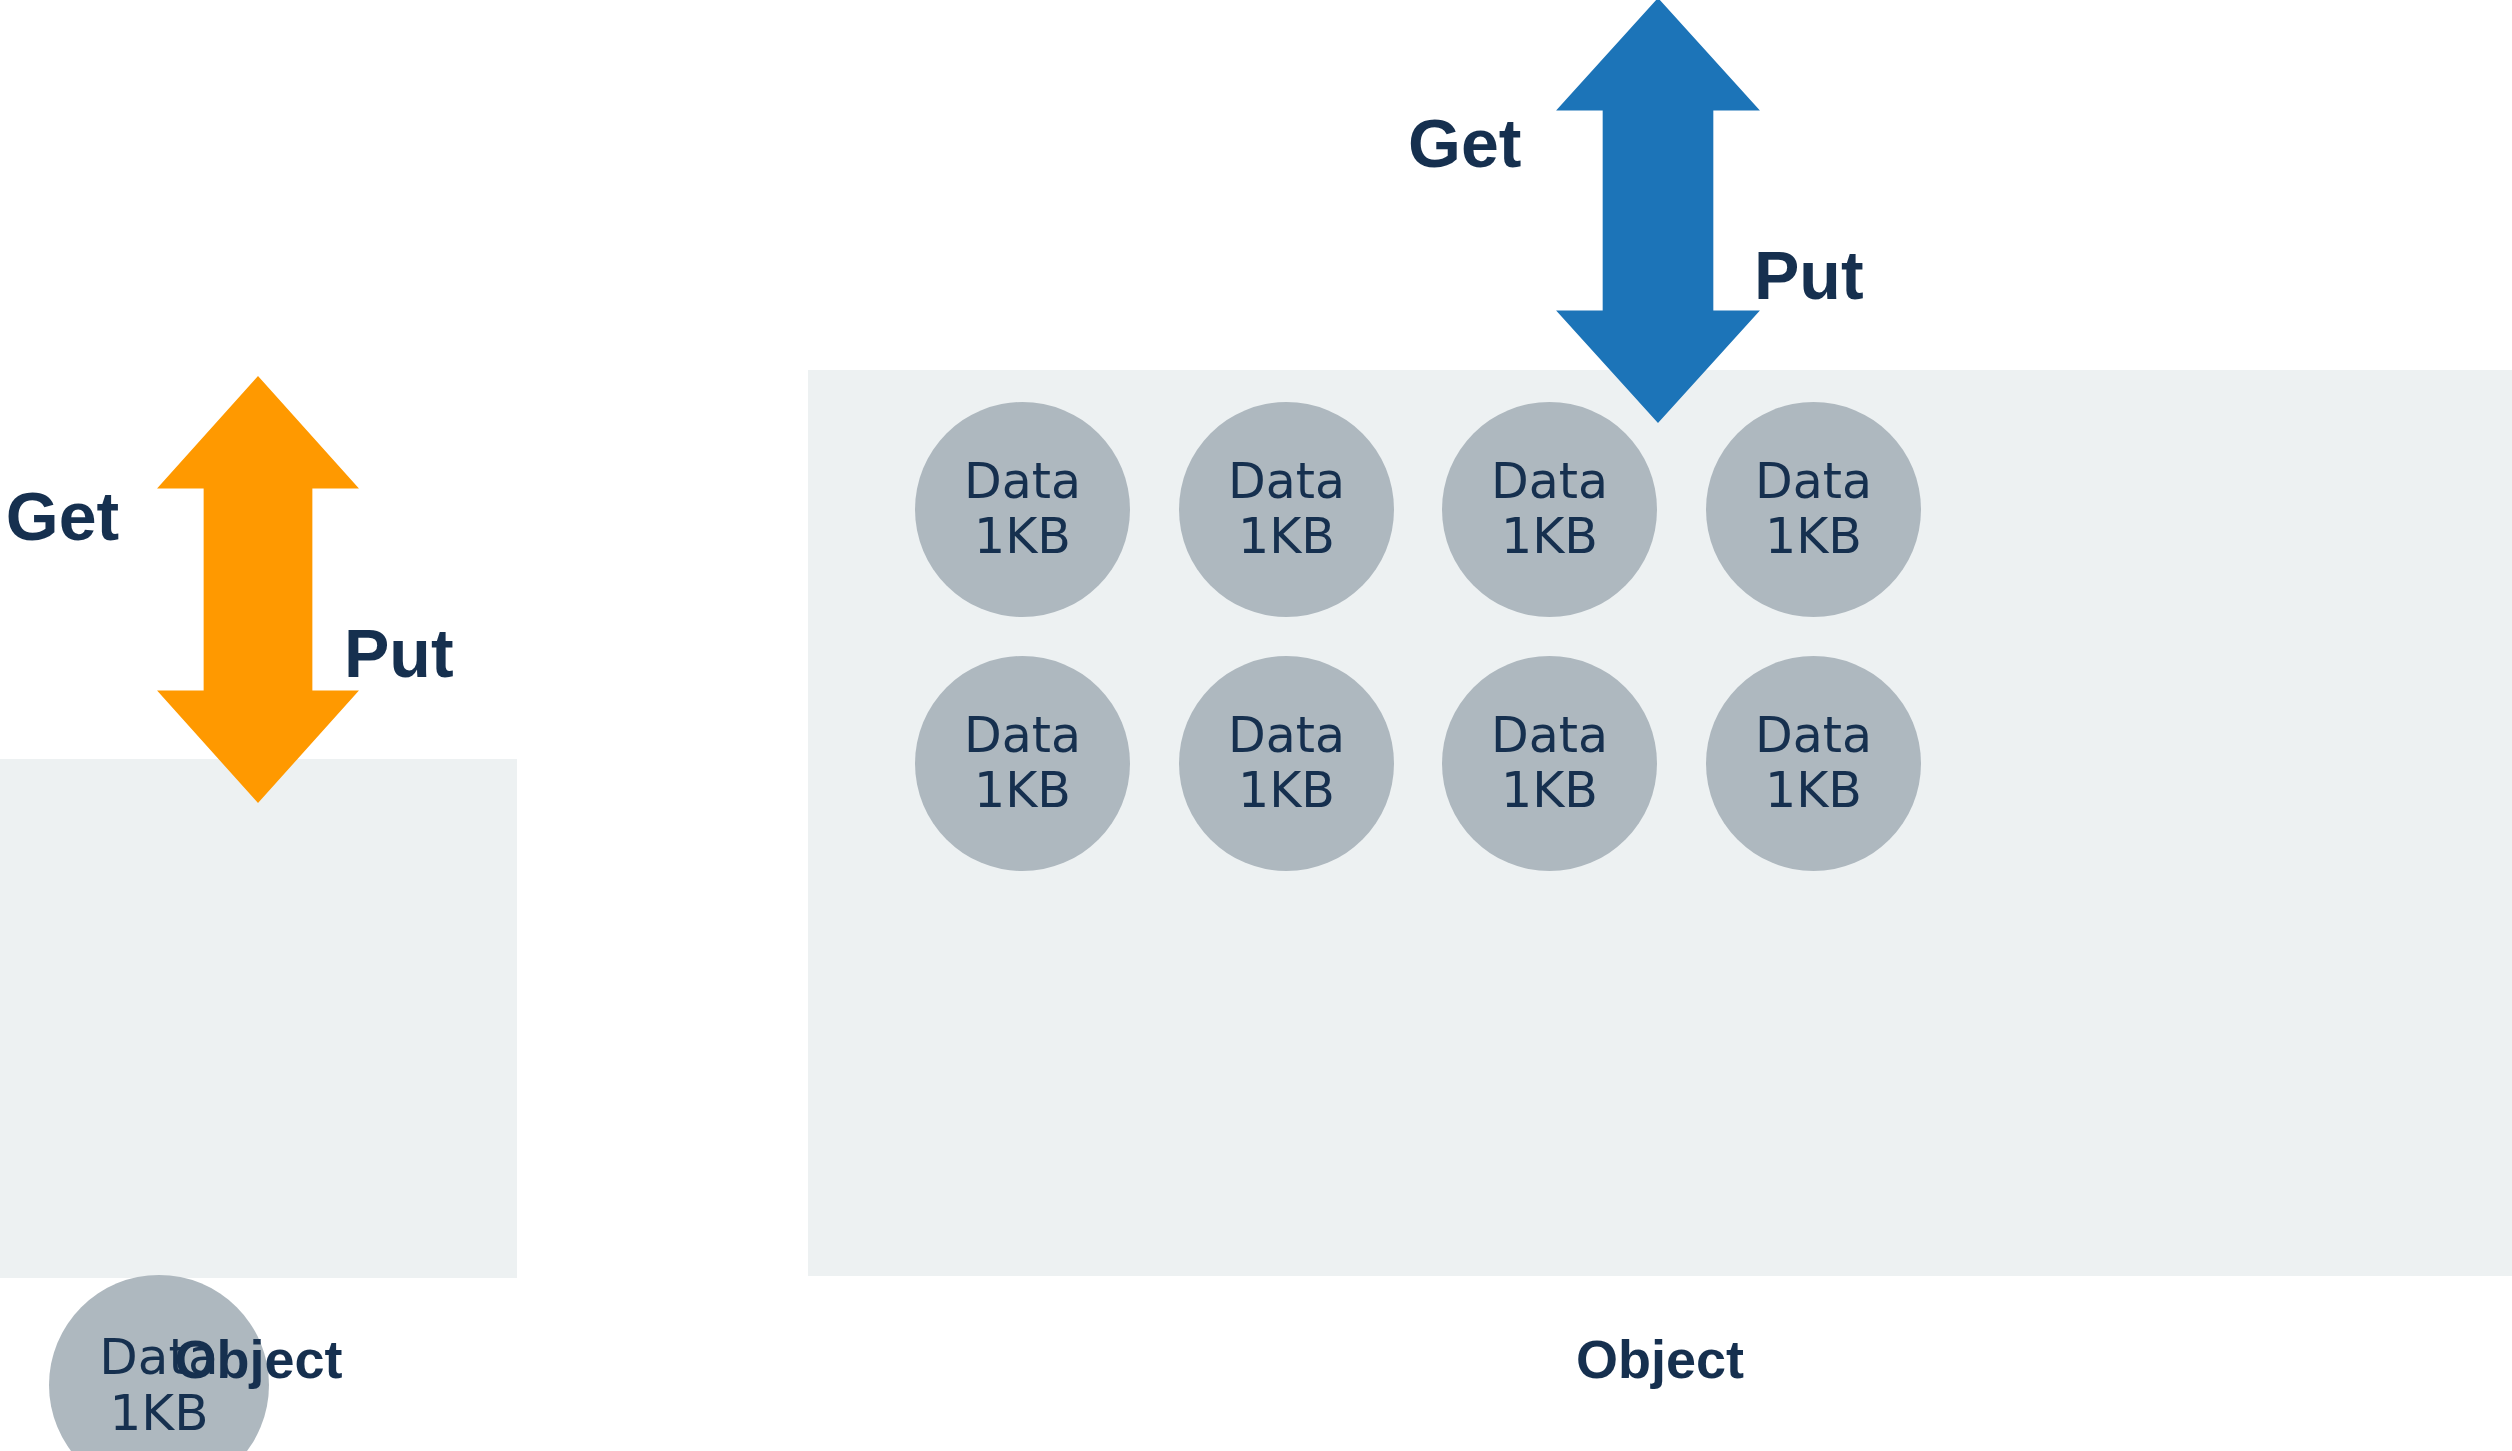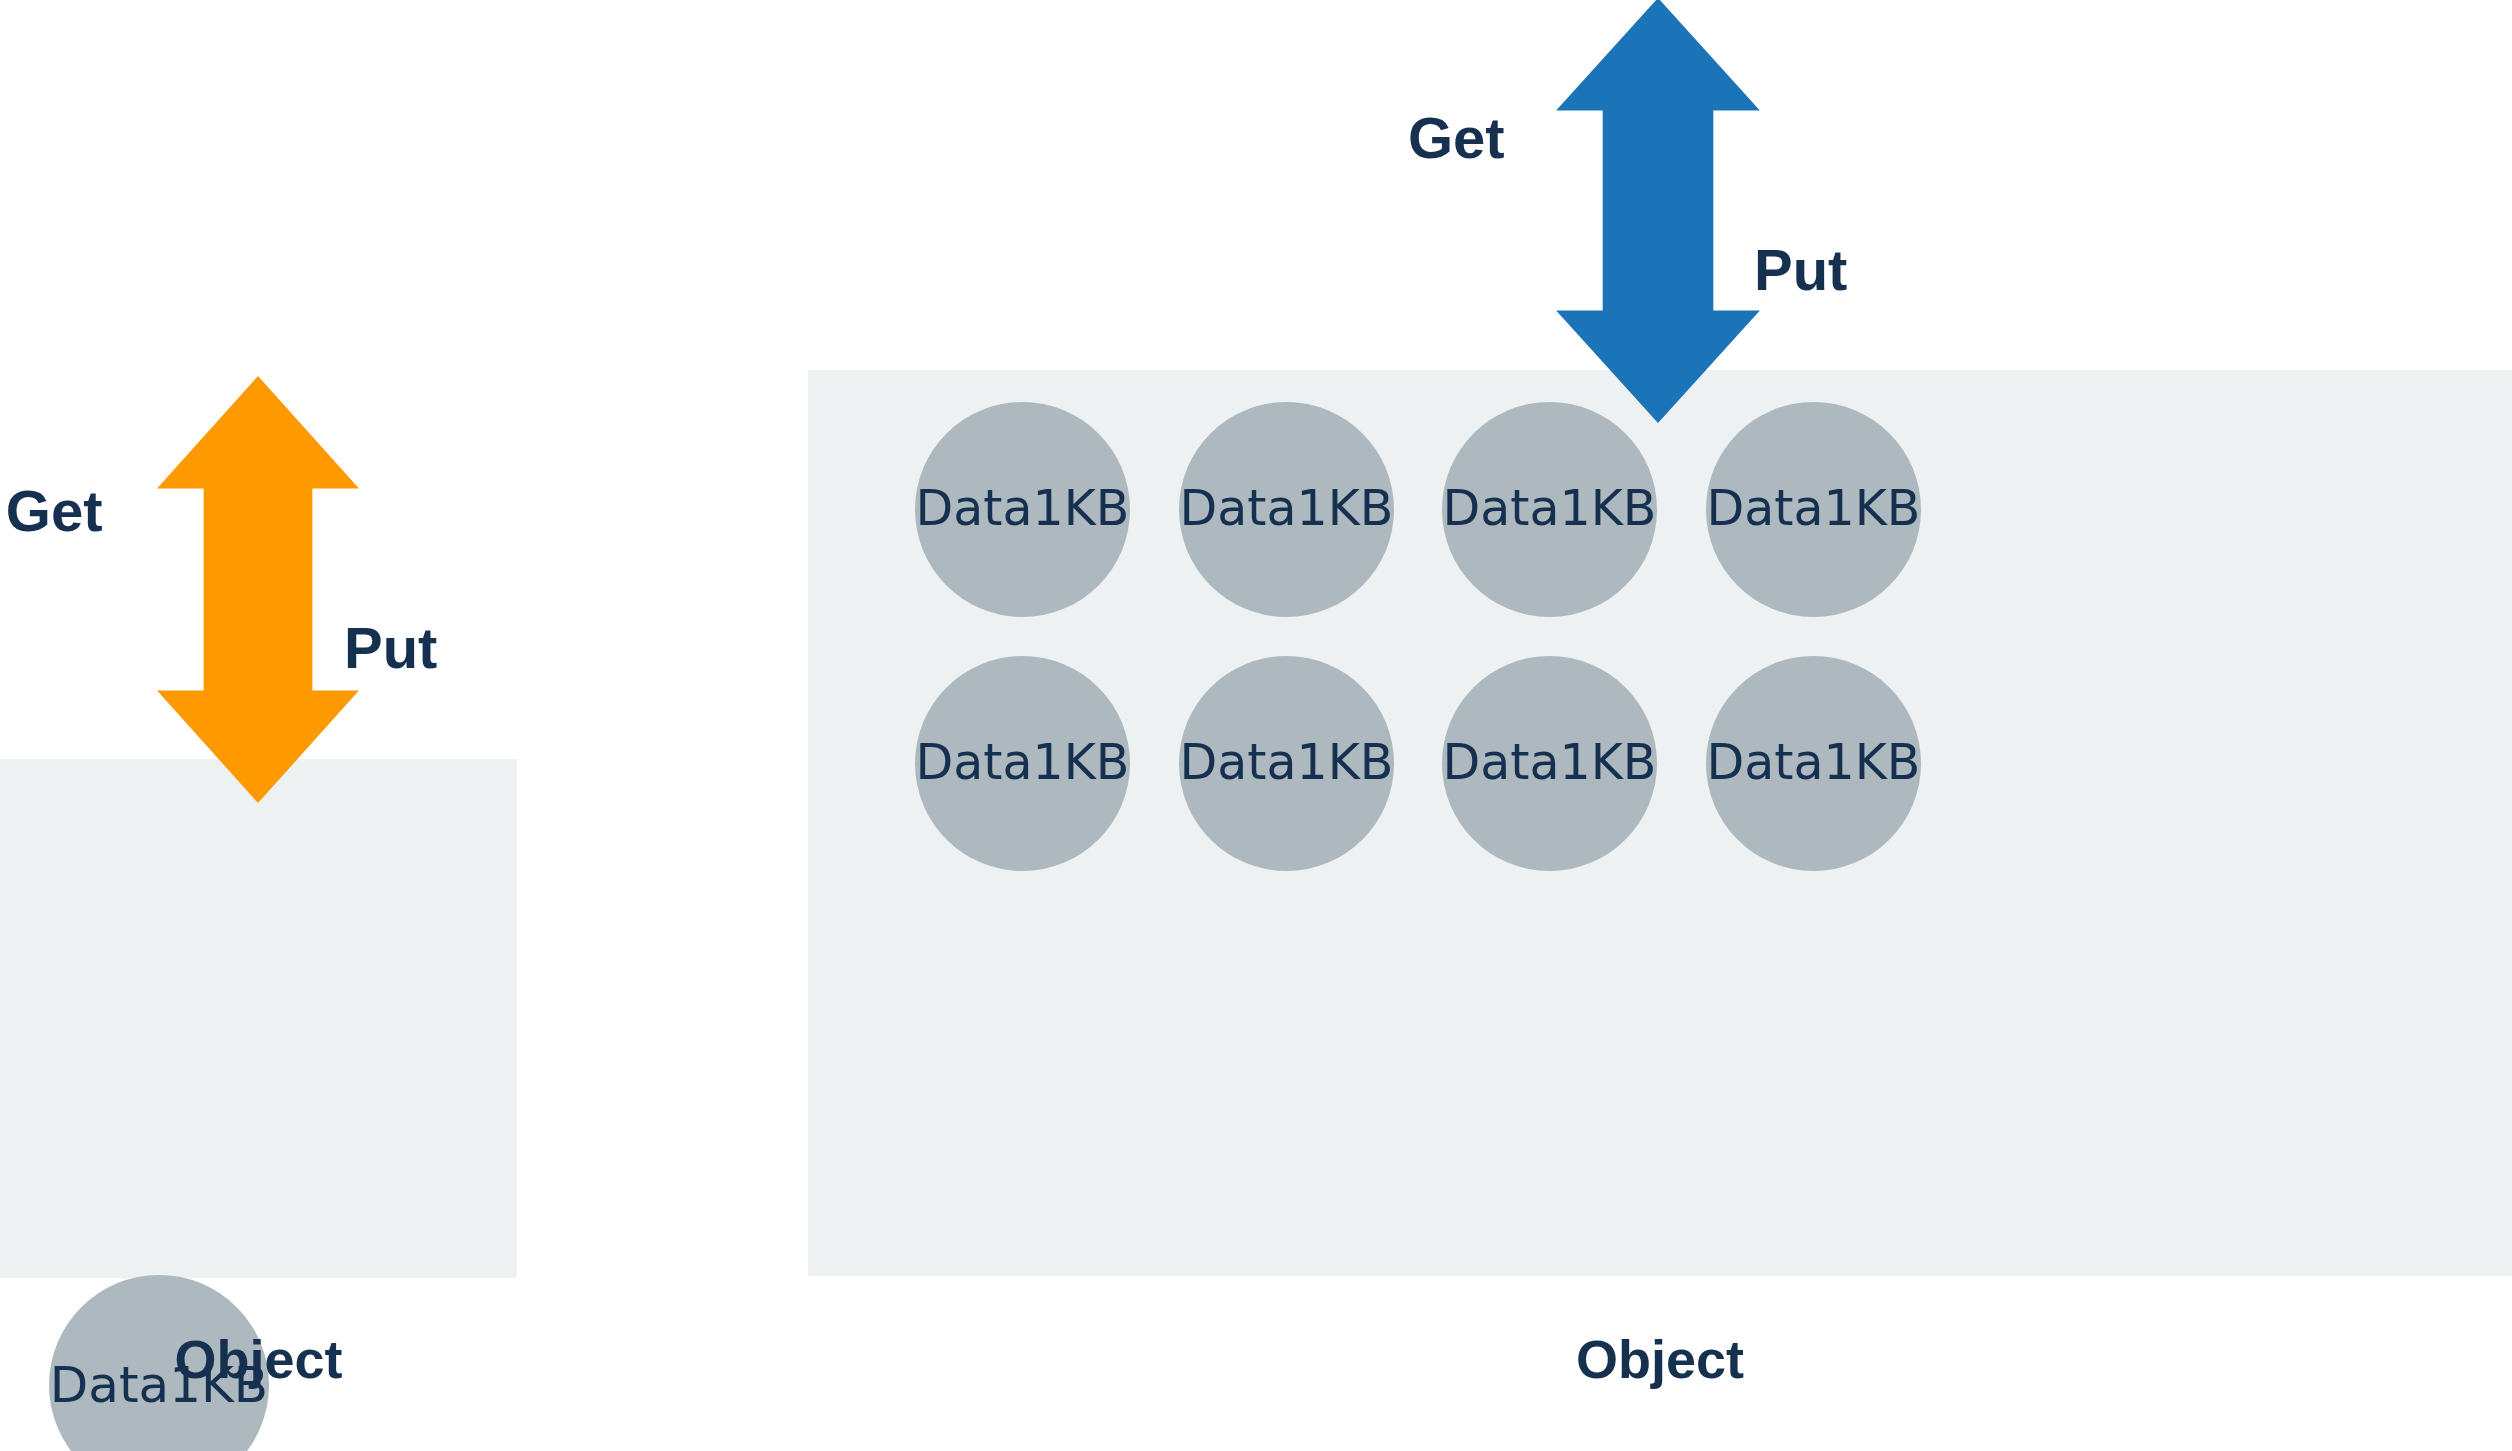--- a/index.html
+++ b/index.html
@@ -25,21 +25,21 @@
   }
   #panel-left  { left: 0px;   top: 759px; width: 517px;  height: 519px; }
   #panel-right { left: 808px; top: 370px; width: 1704px; height: 906px; }
 
   
   .data-circle {
     position: absolute;
     border-radius: 50%;
     background: #aeb8bf;
     display: flex;
-    flex-direction: row;
+    flex-direction: column;
     align-items: center;
     justify-content: center;
     color: #16304f;
     font-family: "DejaVu Sans", sans-serif;
     font-weight: 400;
     line-height: 1.12;
     text-align: center;
     user-select: none;
   }
   .data-circle .dl {
@@ -72,21 +72,21 @@
 
   #arrow-orange { left: 155px;  top: 374px; width: 206px; height: 431px; }
   #arrow-blue   { left: 1554px; top: -3.9px;  width: 208px; height: 429px; }
 
   
   .op-label {
     position: absolute;
     color: #16304f;
     font-family: "Liberation Sans", sans-serif;
     font-weight: 700;
-    font-size: 58px;
+    font-size: 68px;
     line-height: 1;
     white-space: nowrap;
     user-select: none;
   }
   #label-get-left  { left: 5.8px;    top: 482px; }
   #label-put-left  { left: 344px;  top: 619px; }
   #label-get-right { left: 1408px; top: 109px; }
   #label-put-right { left: 1754px; top: 241px; }
 
   .object-label {

